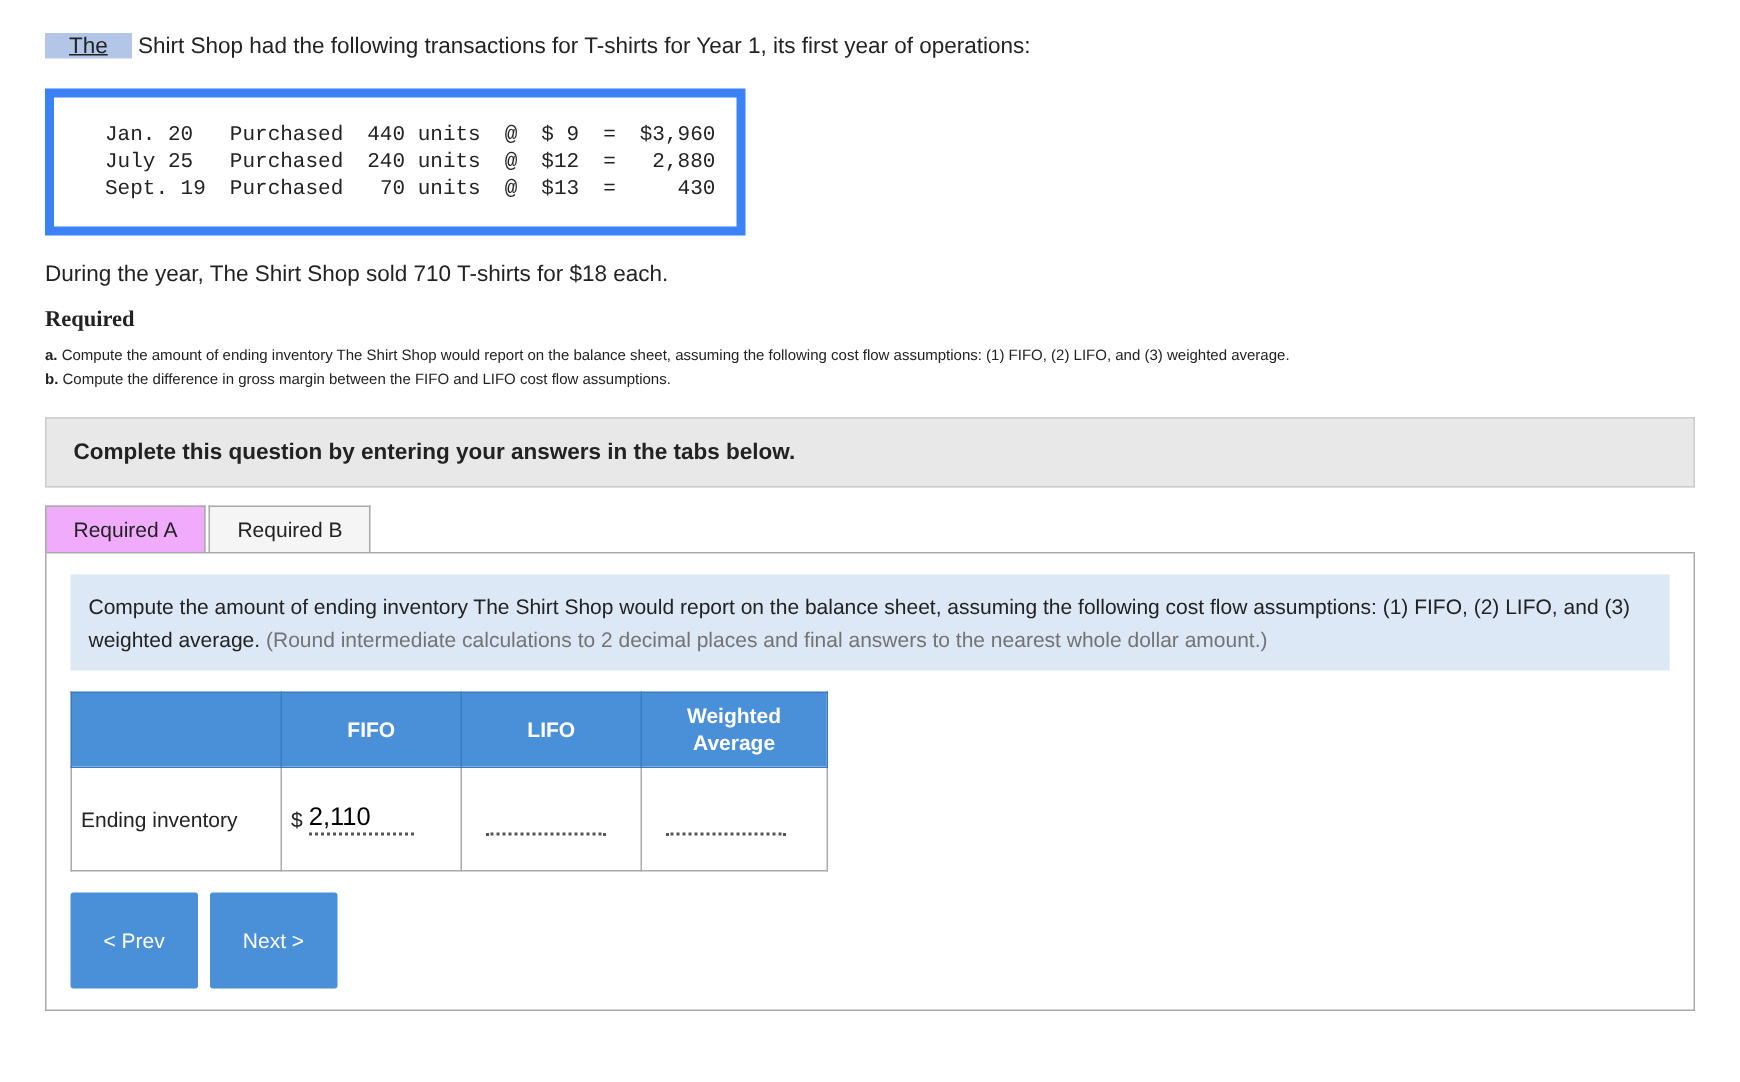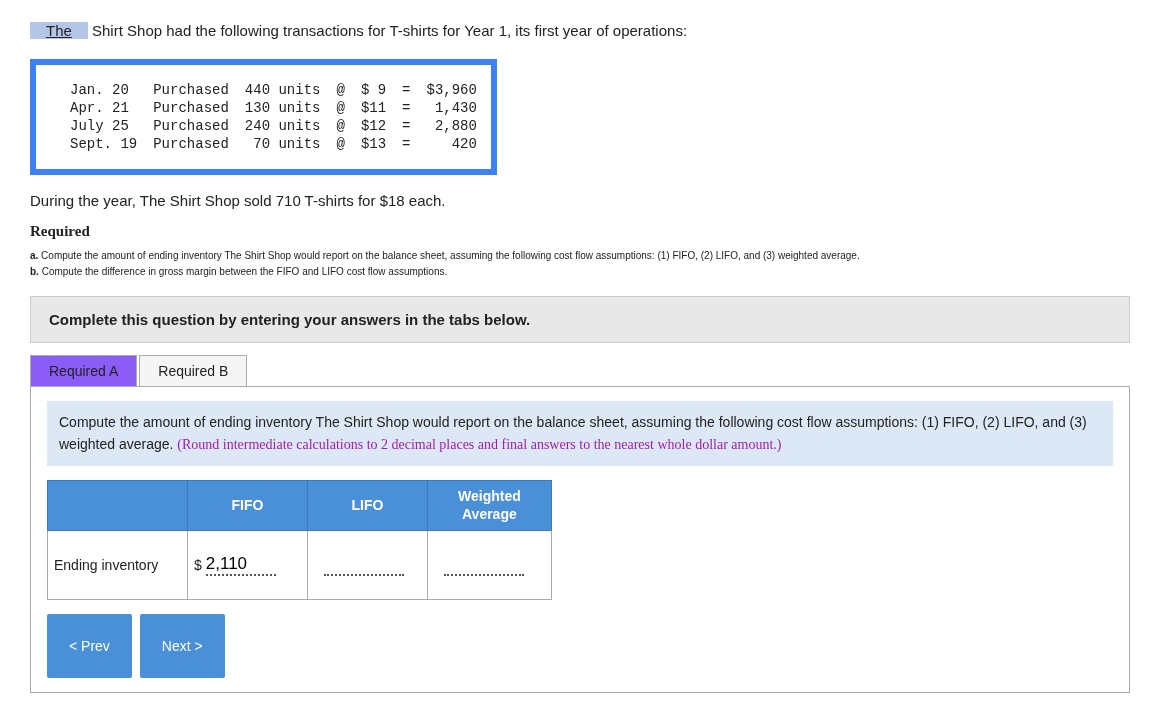--- a/index.html
+++ b/index.html
@@ -86,38 +86,37 @@
     .tab {
       padding: 7px 18px;
       border: 1px solid #aaa;
       border-bottom: none;
       background: #f5f5f5;
       cursor: pointer;
       font-size: 14px;
       margin-right: 2px;
     }
     .tab.active {
-      background: #8b5cf6;
+      background: #f0abfc;
       font-weight: normal;
     }
     .tab-content {
       border: 1px solid #aaa;
       border-top: none;
       padding: 14px 16px 0 16px;
     }
     .tab-description {
       font-size: 14px;
       line-height: 1.6;
       margin-bottom: 14px;
       background: #dce8f5;
       padding: 10px 12px;
     }
     .tab-description .red-text {
-      color: #a21caf;
-      font-family: Liberation Serif, serif;
+      color: #737373;
     }
     .answer-table-wrapper {
       margin-bottom: 0;
     }
     .answer-table {
       border-collapse: collapse;
       font-size: 14px;
       min-width: 500px;
     }
     .answer-table th {
@@ -203,45 +202,36 @@
         <tr>
       <td class="col-date">Jan. 20</td>
       <td class="col-action">Purchased</td>
       <td class="col-units">440 units</td>
       <td class="col-at">@</td>
       <td class="col-price">$ 9</td>
       <td class="col-eq">=</td>
       <td class="col-total">$3,960</td>
     </tr>
         <tr>
-      <td class="col-date">Apr. 21</td>
-      <td class="col-action">Purchased</td>
-      <td class="col-units">130 units</td>
-      <td class="col-at">@</td>
-      <td class="col-price">$11</td>
-      <td class="col-eq">=</td>
-      <td class="col-total">1,430</td>
-    </tr>
-        <tr>
       <td class="col-date">July 25</td>
       <td class="col-action">Purchased</td>
       <td class="col-units">240 units</td>
       <td class="col-at">@</td>
       <td class="col-price">$12</td>
       <td class="col-eq">=</td>
       <td class="col-total">2,880</td>
     </tr>
         <tr>
       <td class="col-date">Sept. 19</td>
       <td class="col-action">Purchased</td>
       <td class="col-units">70 units</td>
       <td class="col-at">@</td>
       <td class="col-price">$13</td>
       <td class="col-eq">=</td>
-      <td class="col-total">420</td>
+      <td class="col-total">430</td>
     </tr>
       </tbody>
   </table>
 </div>
 
 
 <p class="during-text">During the year, The Shirt Shop sold 710 T-shirts for $18 each.</p>
 
 
 <p class="required-label">Required</p>

